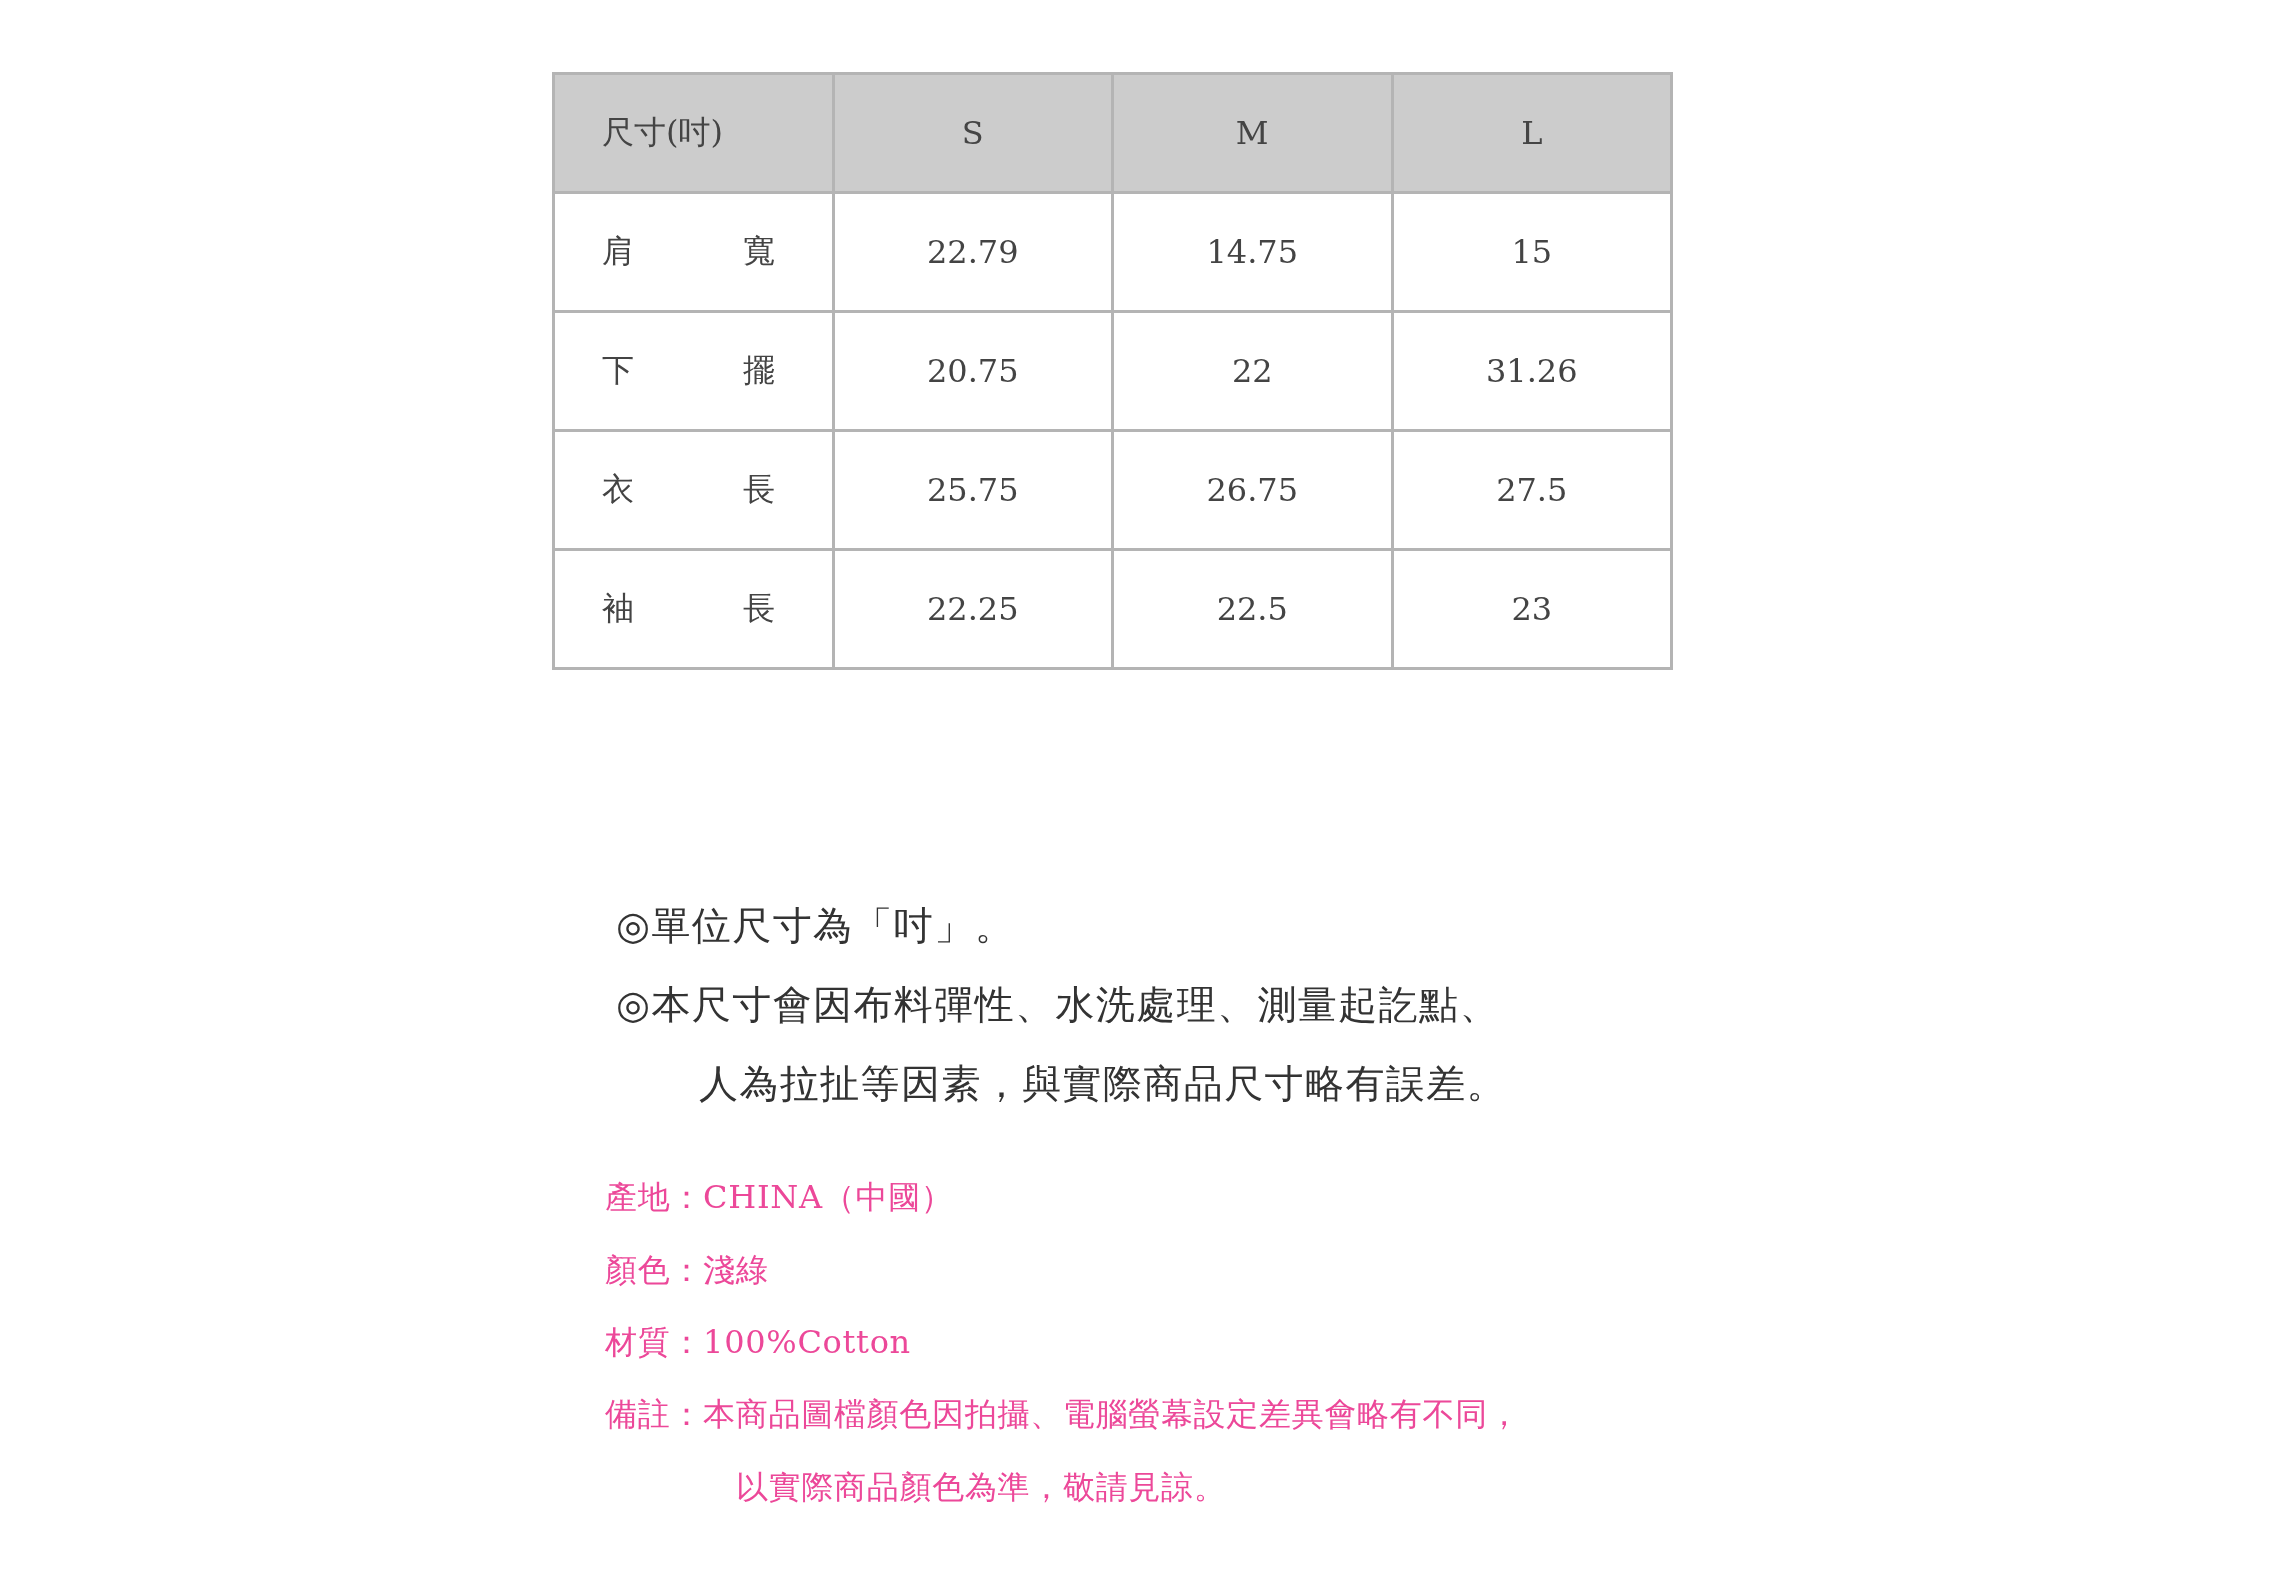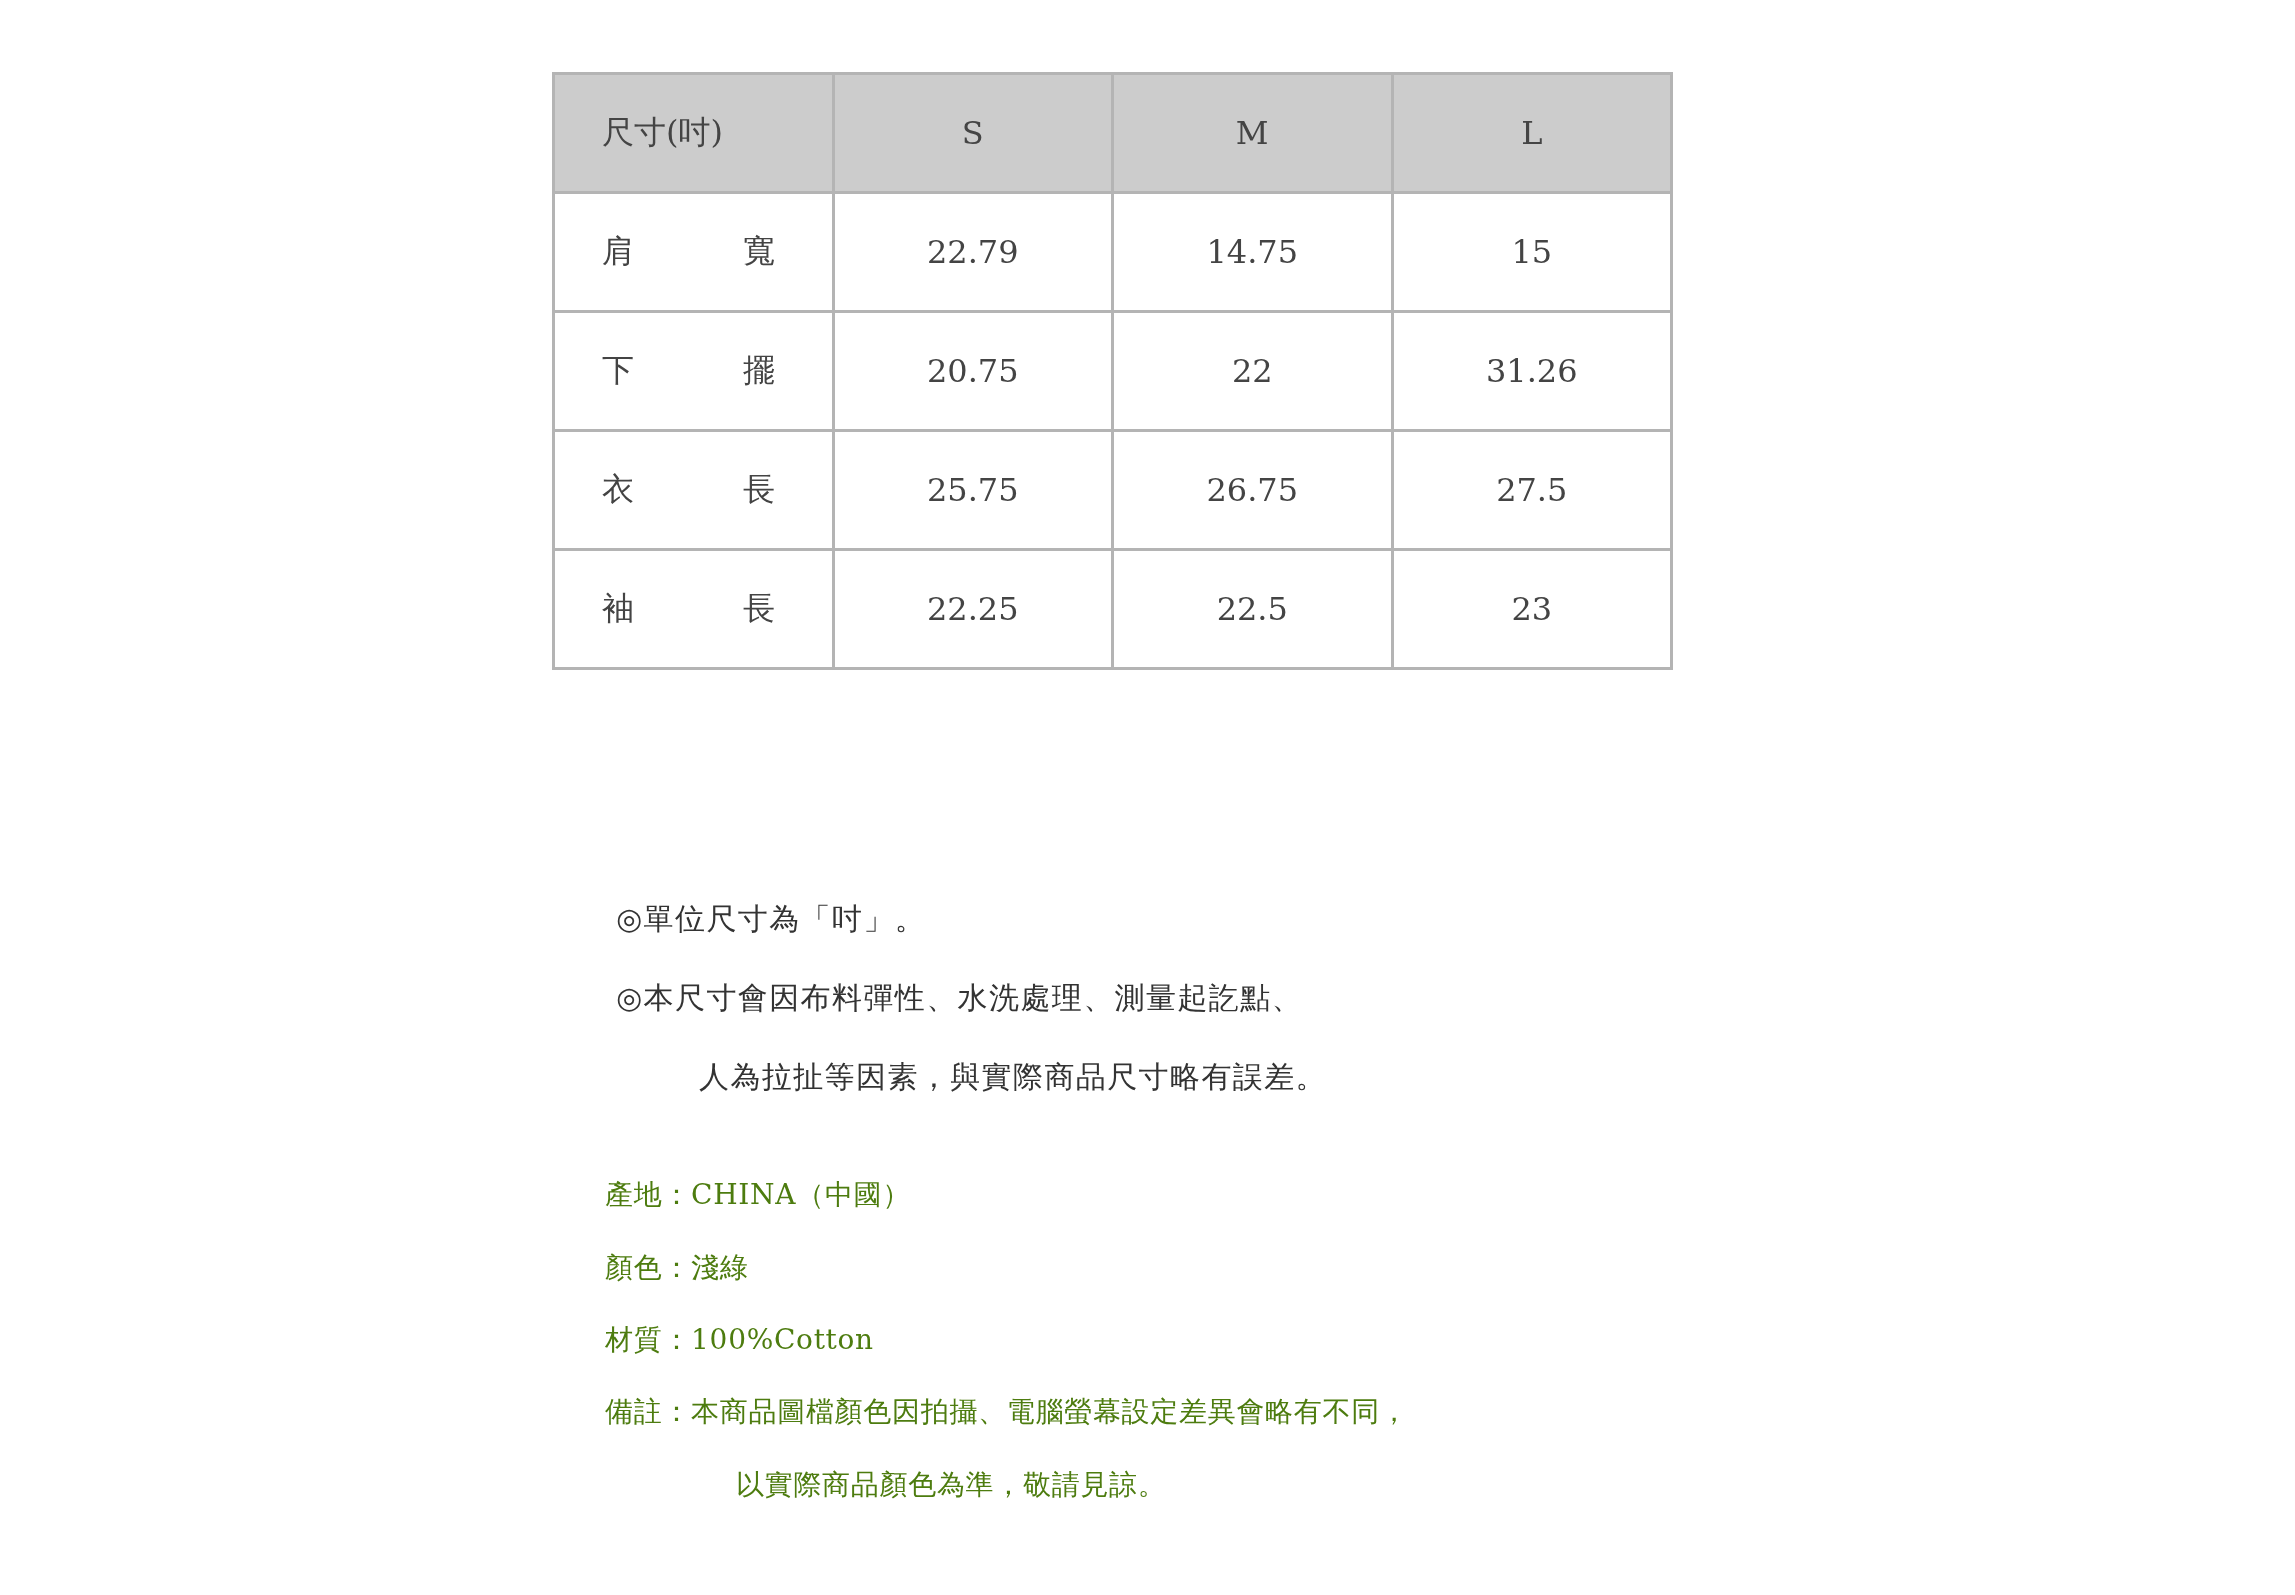--- a/index.html
+++ b/index.html
@@ -5,22 +5,22 @@
   html, body { margin:0; padding:0; background:#ffffff; }
   body { width:2295px; height:1596px; position:relative; overflow:hidden;
          font-family:"DejaVu Serif", "Liberation Serif", serif; color:#3a3a3a; }
   .size-table { position:absolute; left:552px; top:72px; width:1121px; border-collapse:collapse;
                 table-layout:fixed; }
   .size-table td, .size-table th { border:3.4px solid #b4b4b4; height:116px; text-align:center;
                 font-weight:normal; font-size:32px; color:#444; padding:0; }
   .size-table th { background:#cccccc; }
   .size-table .label-cell { text-align:left; padding-left:47px; }
   .label-cell .c1 { display:inline-block; width:141px; }
-  .notes { position:absolute; left:616px; font-size:30px; color:#333; letter-spacing:1.4px; }
-  .info { position:absolute; left:605px; font-size:28px; color:#4d7c0f; letter-spacing:0.7px; }
+  .notes { position:absolute; left:616px; font-size:39px; color:#333; letter-spacing:1.4px; }
+  .info { position:absolute; left:605px; font-size:32px; color:#ec4899; letter-spacing:0.7px; }
 </style>
 </head>
 <body>
 
 <table class="size-table">
   <tbody>
       <tr>
     <th class="label-cell">尺寸(吋)</th>
     <th>S</th>
     <th>M</th>

